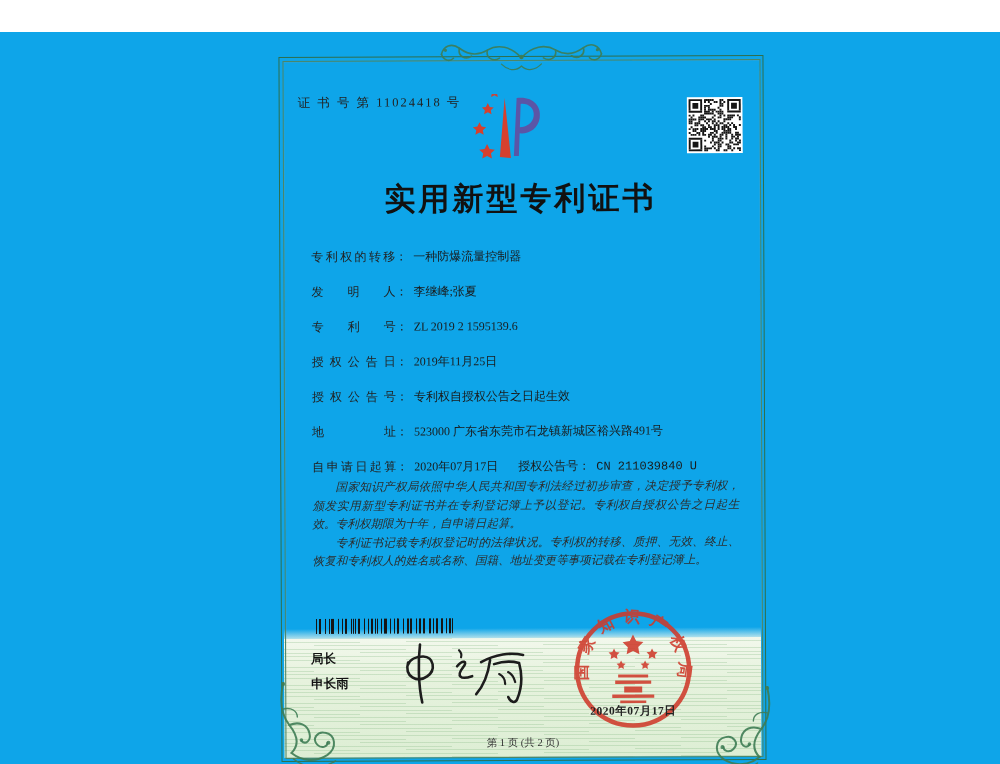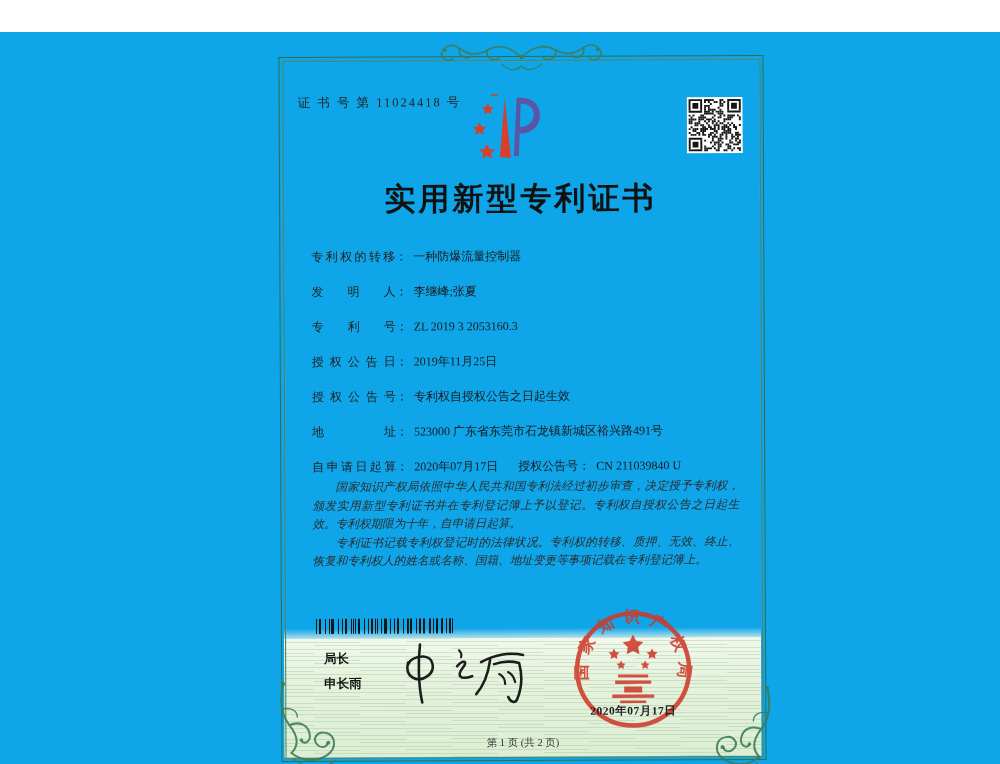--- a/index.html
+++ b/index.html
@@ -26,33 +26,33 @@
   .title{position:absolute;left:280px;top:146px;width:483px;text-align:center;
          font-size:31px;font-weight:700;letter-spacing:3px;color:#111;}
 
   
   .fields{position:absolute;left:312px;top:216px;width:436px;font-size:12px;}
   .frow{position:relative;height:16px;margin-bottom:19px;white-space:nowrap;}
   .lab{display:inline-block;width:84px;text-align:justify;text-align-last:justify;
        vertical-align:top;color:#222;}
   .cl{display:inline-block;margin-right:6px;color:#222;}
   .val{color:#1a1a1a;}
-  .pair2{position:absolute;left:206px;top:0;white-space:nowrap;}
+  .pair2{position:absolute;left:206px;top:0;white-space:nowrap;font-family:Liberation Mono, monospace;}
 
   
   .paras{position:absolute;left:312px;top:446px;width:427px;font-size:11.6px;line-height:18.6px;
          text-align:justify;font-style:italic;color:#2c2c2c;}
   .paras p{margin:0;text-indent:2em;}
 
   
   .barcode{position:absolute;left:315px;top:586px;width:138px;height:15px;
     background:
       repeating-linear-gradient(90deg,#151515 0 1.5px,transparent 1.5px 3px,#151515 3px 5.5px,transparent 5.5px 9px,#151515 9px 10px,transparent 10px 13px),
       repeating-linear-gradient(90deg,transparent 0 4px,#151515 4px 5px,transparent 5px 11px);}
-  .director{position:absolute;left:323px;top:614px;font-family:"Liberation Sans","DejaVu Sans",sans-serif;
+  .director{position:absolute;left:310px;top:614px;font-family:"Liberation Sans","DejaVu Sans",sans-serif;
             font-size:12.5px;font-weight:600;color:#111;line-height:25px;}
   .signature{position:absolute;left:392px;top:604px;}
   .seal{position:absolute;left:571px;top:577px;}
   .seal-date{position:absolute;left:571px;top:672px;width:122px;text-align:center;
              font-size:11.5px;letter-spacing:.5px;color:#222;font-weight:600;}
   .page-num{position:absolute;left:380px;top:704px;width:283px;text-align:center;
             font-size:10.5px;color:#333;}
   .back-note{position:absolute;left:280px;top:737px;width:483px;text-align:center;
              font-size:11.5px;font-style:italic;color:#333;}
 
@@ -415,21 +415,21 @@
   <div class="title">实用新型专利证书</div>
 
   <div class="fields">
     <div class="frow">
       <span class="lab">专利权的转移</span><span class="cl">：</span><span class="val">一种防爆流量控制器</span>
     </div>
     <div class="frow">
       <span class="lab">发明人</span><span class="cl">：</span><span class="val">李继峰;张夏</span>
     </div>
     <div class="frow">
-      <span class="lab">专利号</span><span class="cl">：</span><span class="val">ZL 2019 3 2053160.3</span>
+      <span class="lab">专利号</span><span class="cl">：</span><span class="val">ZL 2019 2 1595139.6</span>
     </div>
     <div class="frow">
       <span class="lab">授权公告日</span><span class="cl">：</span><span class="val">2019年11月25日</span>
     </div>
     <div class="frow">
       <span class="lab">授权公告号</span><span class="cl">：</span><span class="val">专利权自授权公告之日起生效</span>
     </div>
     <div class="frow">
       <span class="lab">地址</span><span class="cl">：</span><span class="val">523000 广东省东莞市石龙镇新城区裕兴路491号</span>
     </div>

